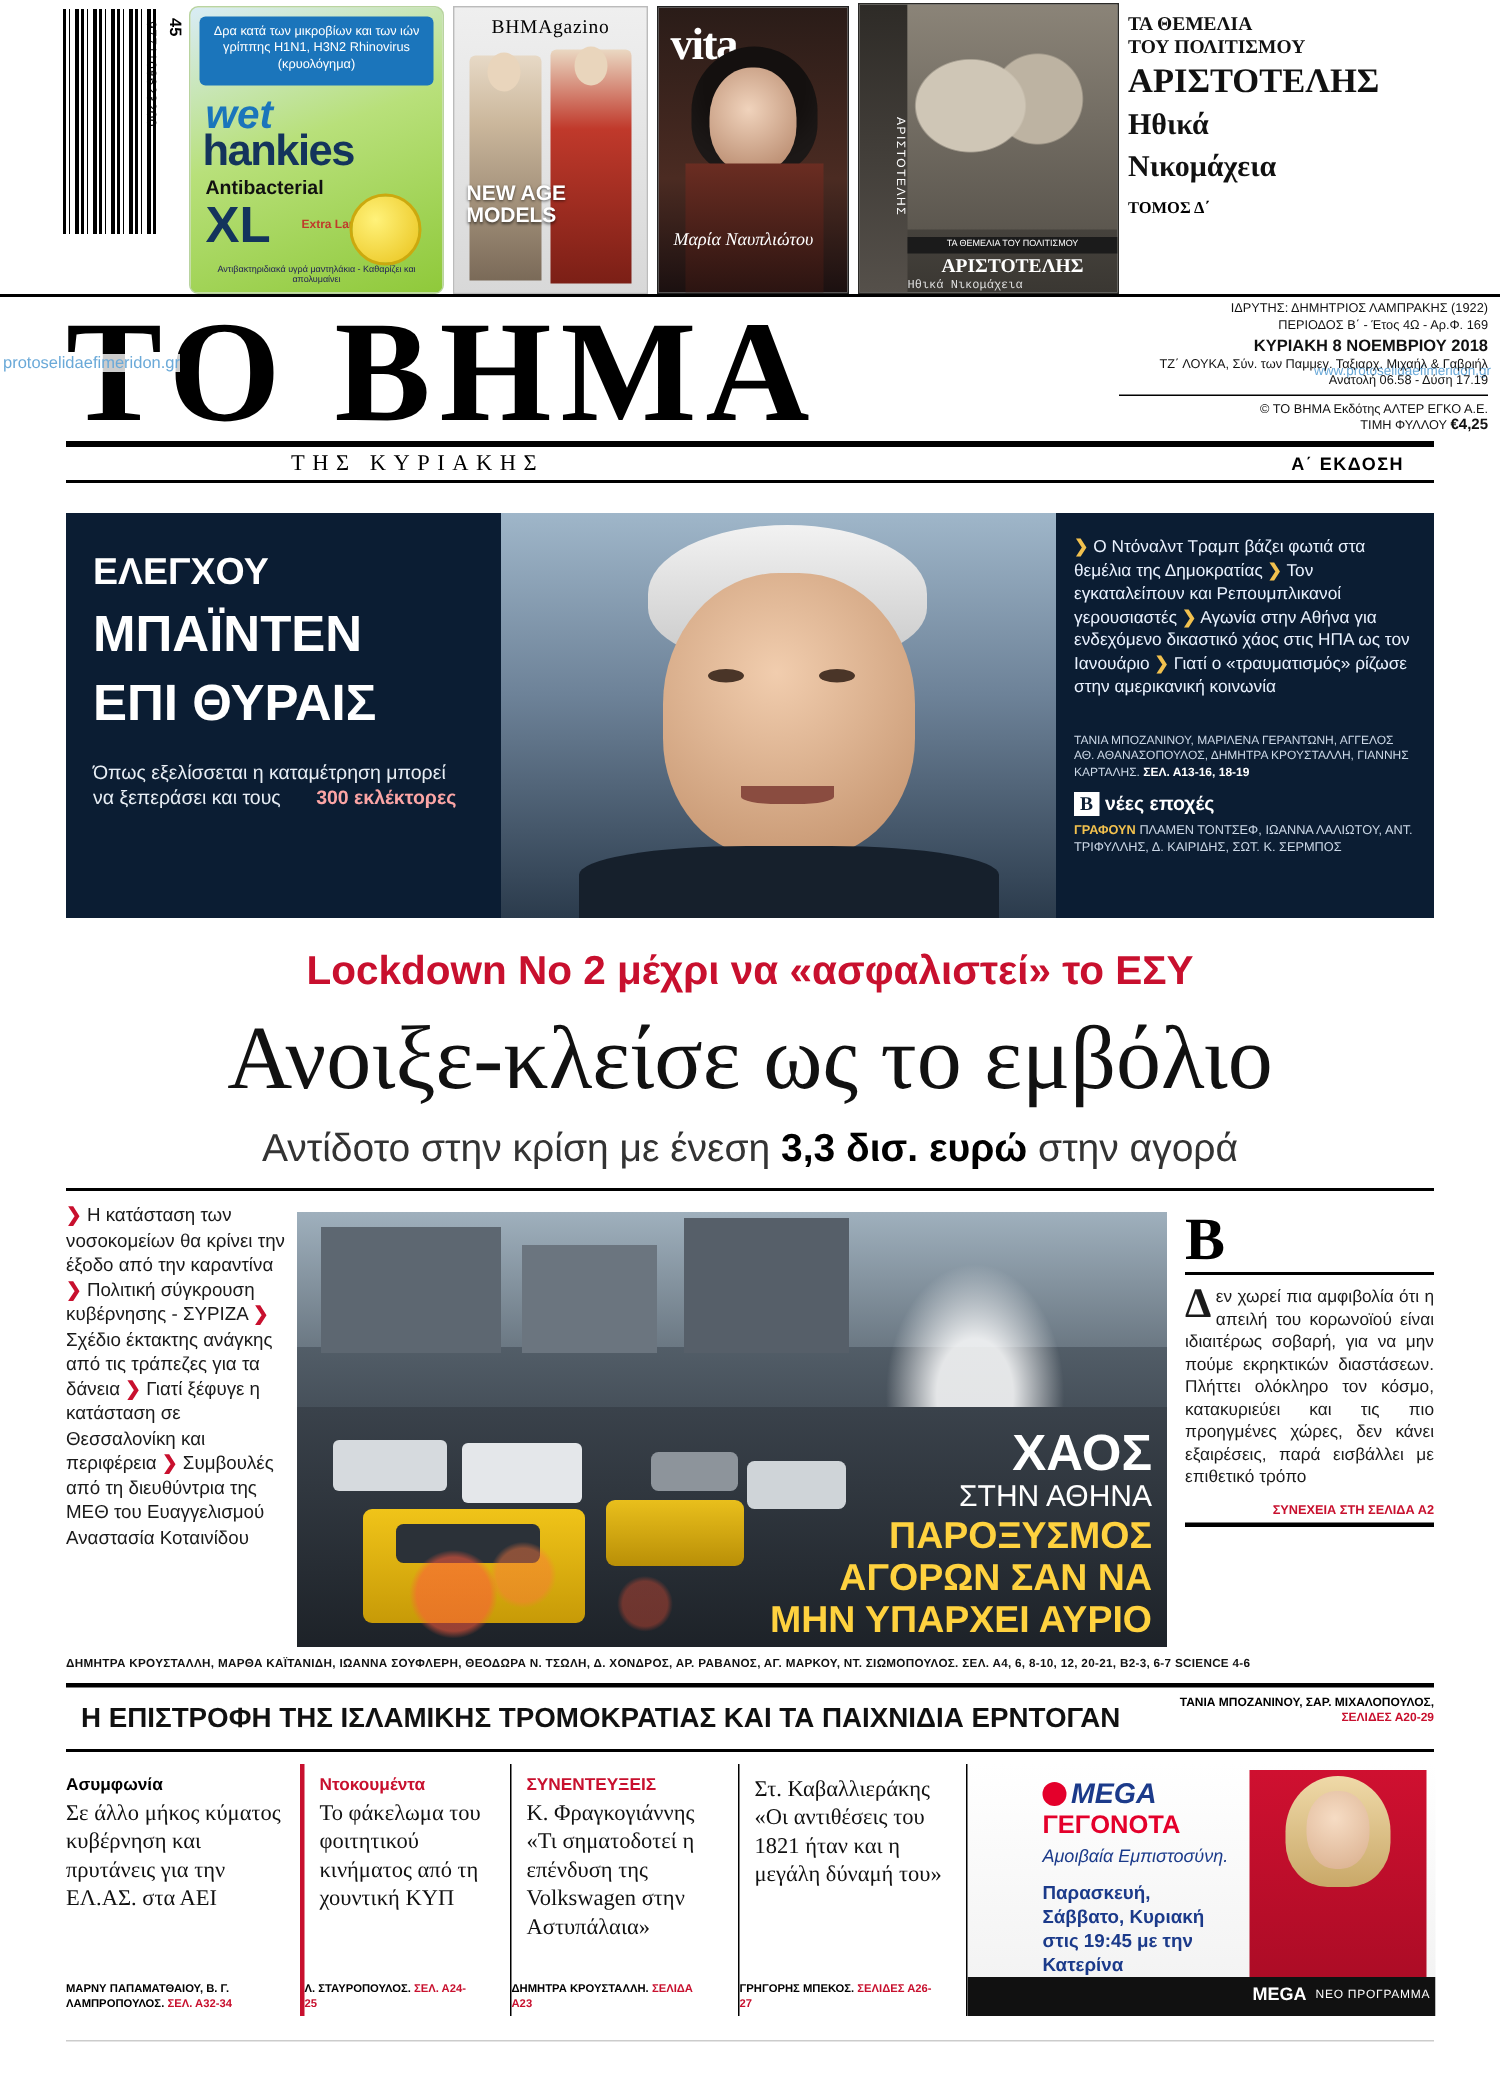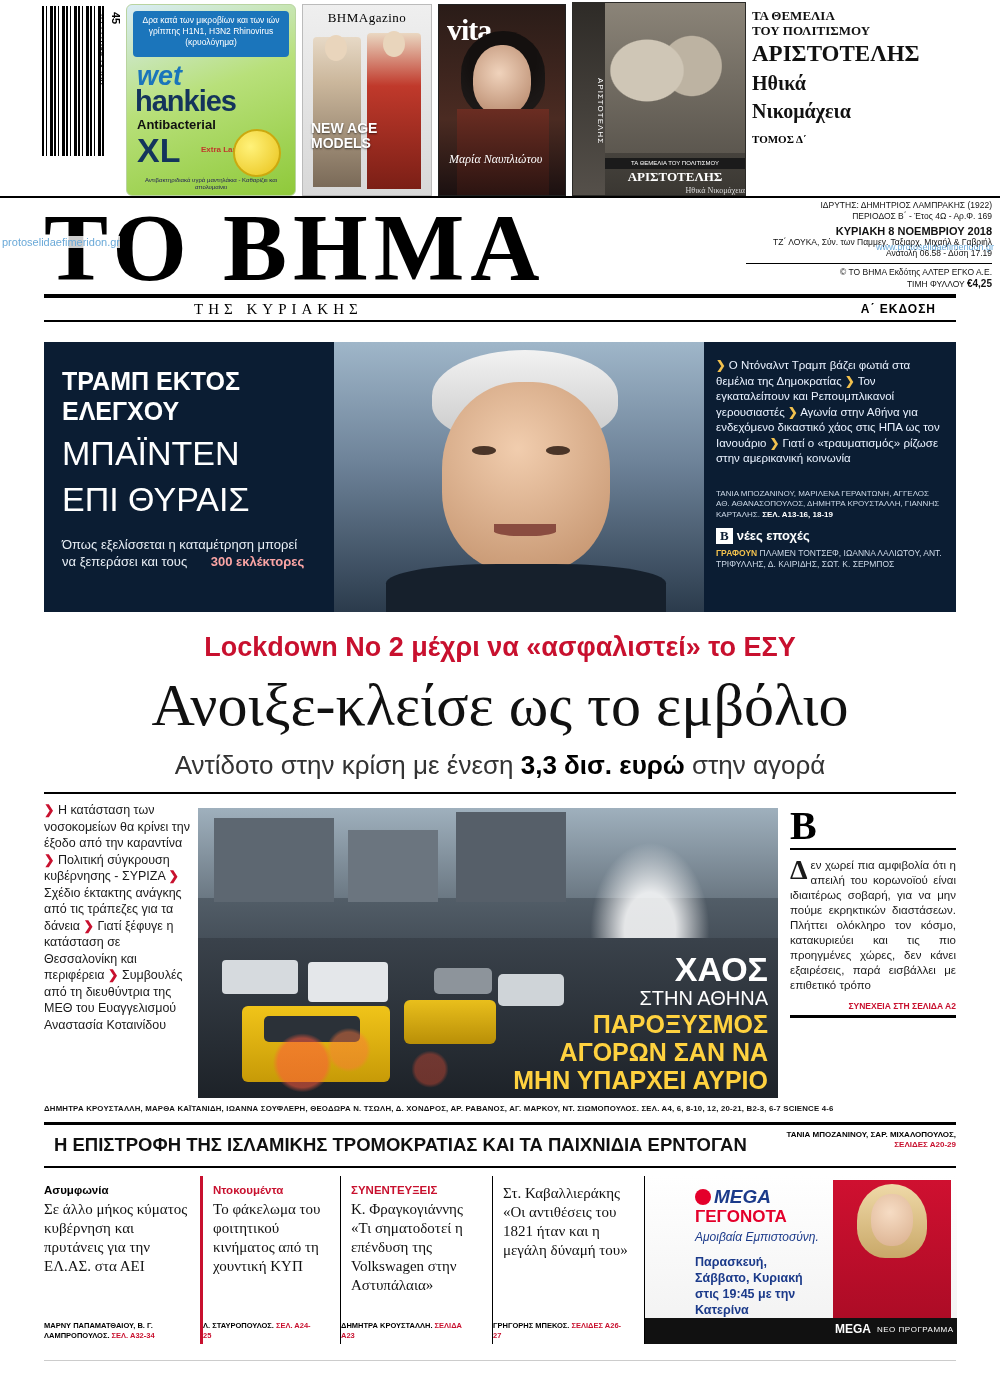--- a/index.html
+++ b/index.html
@@ -206,22 +206,22 @@
     background: #1b1b1b; color: #fff;
     font-size: 6px; text-align: center; line-height: 11px;
   }
   .book-aristotle .bk-name {
     position: absolute; left: 32px; right: 0; bottom: 10px;
     text-align: center; color: #fff; font-size: 13px; font-weight: bold;
     font-family: "Liberation Serif", serif;
   }
   .book-aristotle .bk-sub {
     position: absolute; left: 32px; right: 0; bottom: 0;
-    text-align: right; color: #ddd; font-size: 8px;
-    font-family: Liberation Serif, serif;
+    text-align: left; color: #ddd; font-size: 8px;
+    font-family: Liberation Mono, monospace;
   }
 
   
   .promo-text {
     position: absolute;
     left: 752px; top: 8px; width: 240px;
   }
   .promo-text .pt-small {
     font-size: 13px; font-weight: bold; color: #111; line-height: 15px;
     font-family: "Liberation Serif", serif;
@@ -316,21 +316,21 @@
   .biden-left {
     position: absolute; left: 0; top: 0; width: 290px; height: 270px;
     padding: 24px 14px 0 18px; box-sizing: border-box;
     color: #fff;
   }
   .biden-left .bl-t1 {
     font-size: 25px; font-weight: bold; line-height: 30px;
     font-family: "Liberation Sans", sans-serif;
   }
   .biden-left .bl-t2 {
-    font-size: 34px; font-weight: normal; line-height: 38px;
+    font-size: 34px; font-weight: bold; line-height: 38px;
     margin-top: 8px;
   }
   .biden-left .bl-sub {
     font-size: 13px; line-height: 17px; margin-top: 18px; color: #e8eef5;
   }
   .biden-left .bl-sub b { color: #fca5a5; margin-left: 20px; }
   .biden-photo {
     position: absolute; left: 290px; top: 0; width: 370px; height: 270px;
     background:
       radial-gradient(circle at 52% 44%, #e8c6ab 0 22%, transparent 23%),
@@ -699,21 +699,20 @@
     <div class="rule-thick"></div>
     <div class="subbar">
       <div class="sb-left">ΤΗΣ ΚΥΡΙΑΚΗΣ</div>
       <div class="sb-right">Α΄ ΕΚΔΟΣΗ</div>
     </div>
     <div class="rule-thin"></div>
   </div>
 
   <div class="biden">
     <div class="biden-left">
-      <div class="bl-t1">ΤΡΑΜΠ ΕΚΤΟΣ</div>
       <div class="bl-t1">ΕΛΕΓΧΟΥ</div>
       <div class="bl-t2">ΜΠΑΪΝΤΕΝ</div>
       <div class="bl-t2">ΕΠΙ ΘΥΡΑΙΣ</div>
       <div class="bl-sub">
         <span>Όπως εξελίσσεται η καταμέτρηση μπορεί</span><br>
         <span>να ξεπεράσει και τους </span><b>300 εκλέκτορες</b>
       </div>
     </div>
 
     <div class="biden-photo">

